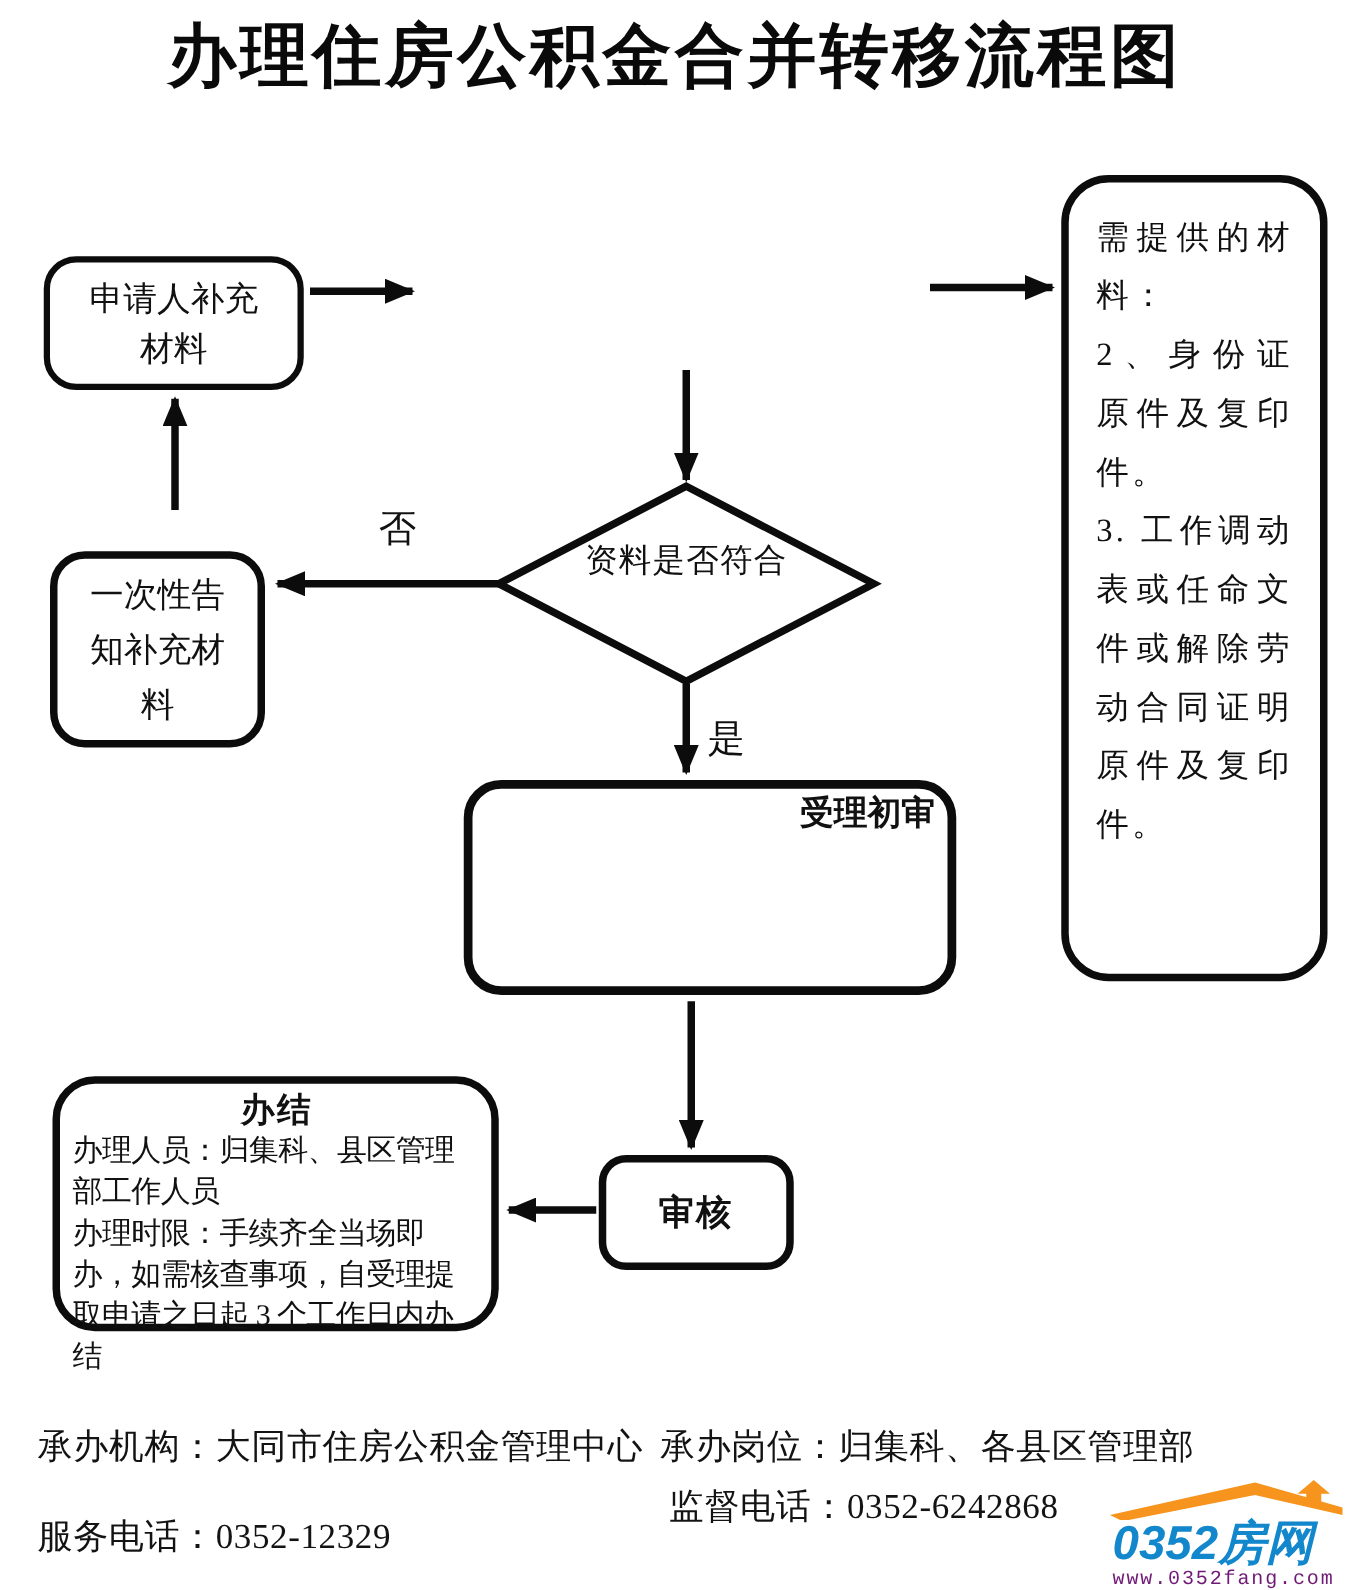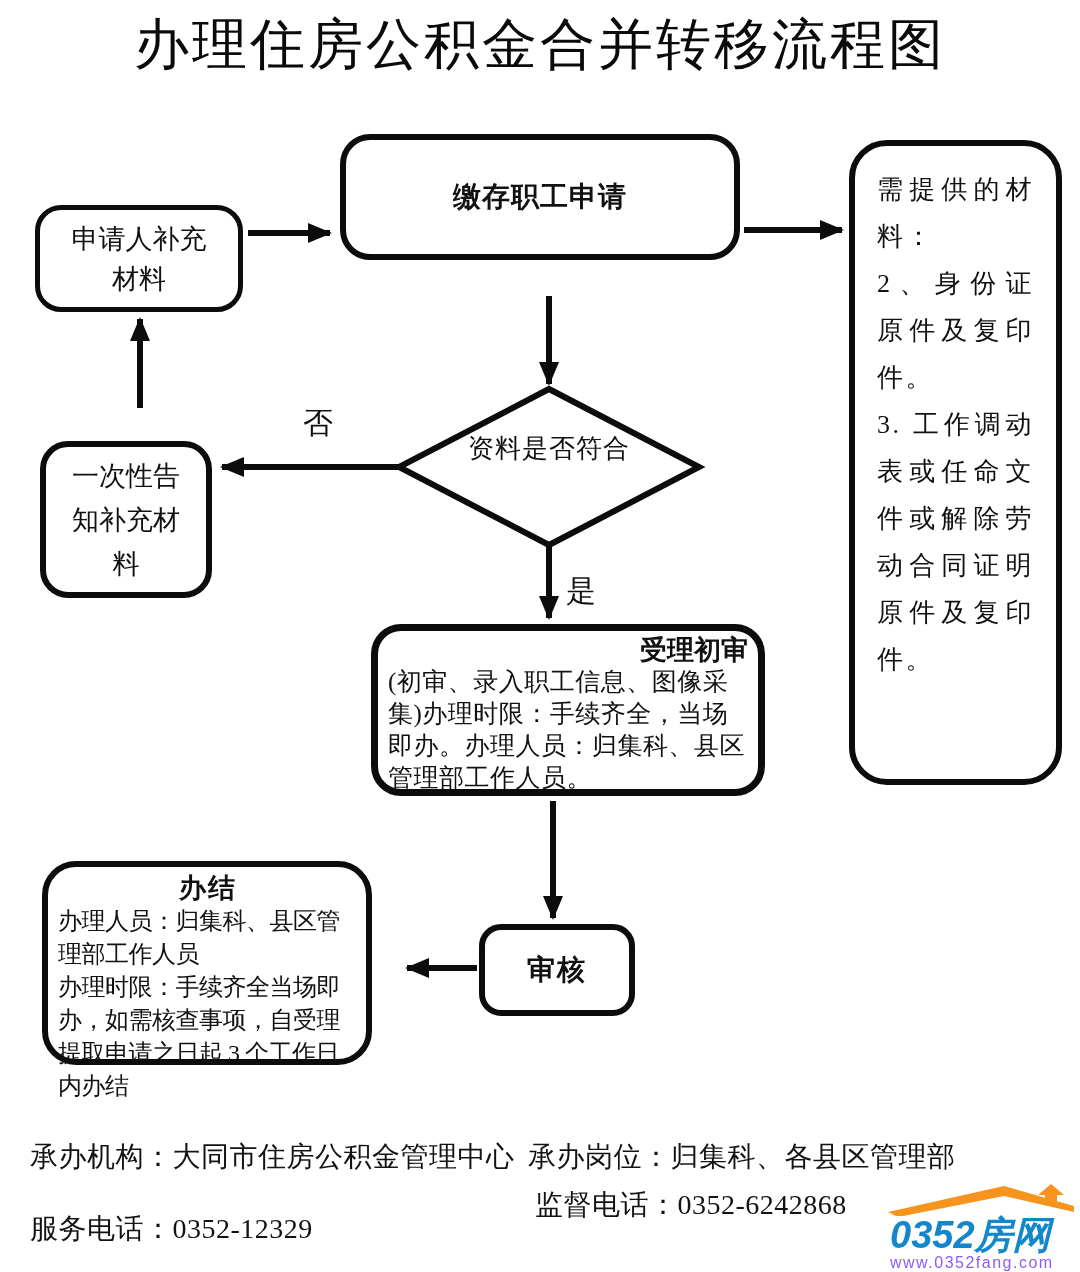--- a/index.html
+++ b/index.html
@@ -3,21 +3,21 @@
 <meta charset="utf-8">
 <style>
   html,body{margin:0;padding:0;background:#ffffff;}
   #page{
     position:relative;width:1080px;height:1272px;background:#ffffff;
     font-family:"Liberation Serif","DejaVu Serif",serif;color:#111;
     overflow:hidden;
   }
   #title{
     position:absolute;left:0;top:8px;width:1080px;text-align:center;
-    font-size:55px;font-weight:normal;letter-spacing:3px;color:#0a0a0a;
+    font-size:55px;font-weight:bold;letter-spacing:3px;color:#0a0a0a;
   }
   .box{
     position:absolute;background:#fff;border:6px solid #0c0c0c;box-sizing:border-box;
     display:flex;flex-direction:column;align-items:center;justify-content:center;
     text-align:center;
   }
   #box-applicant{left:35px;top:205px;width:208px;height:107px;border-radius:26px;border-width:5px;}
   #box-applicant .lbl{width:150px;font-size:27px;line-height:40px;}
   #box-apply{left:340px;top:134px;width:400px;height:126px;border-radius:30px;}
   #box-apply .lbl{font-size:28px;font-weight:bold;letter-spacing:1px;}
@@ -29,21 +29,21 @@
   #box-materials p{margin:0;font-size:26px;line-height:47px;letter-spacing:2.5px;text-align:justify;}
   #box-notice{left:40px;top:412px;width:172px;height:157px;border-radius:28px;margin-top:29px;}
   #box-notice .lbl{width:118px;font-size:27px;line-height:44px;}
   #box-acceptance{
     left:371px;top:624px;width:394px;height:172px;border-radius:30px;border-width:7px;
     justify-content:flex-start;align-items:flex-end;padding:3px 10px 0 10px;
   }
   #box-acceptance .ttl{font-size:27px;font-weight:bold;text-align:center;line-height:32px;}
   #box-acceptance .bdy{font-size:25px;line-height:32px;text-align:left;letter-spacing:0.5px;}
   #box-completion{
-    left:42px;top:861px;width:330px;height:204px;border-radius:34px;
+    left:42px;top:861px;width:357px;height:204px;border-radius:34px;
     justify-content:flex-start;align-items:stretch;padding:4px 8px 0 10px;
   }
   #box-completion .ttl{font-size:27px;font-weight:bold;text-align:center;line-height:34px;letter-spacing:2px;}
   #box-completion p{margin:0;font-size:24px;line-height:33px;text-align:left;letter-spacing:-0.5px;}
   #box-review{left:479px;top:924px;width:156px;height:92px;border-radius:22px;}
   #box-review .lbl{font-size:28px;font-weight:bold;letter-spacing:2px;}
   #diamond-label{
     position:absolute;left:399px;top:431px;width:300px;text-align:center;
     font-size:26px;letter-spacing:1px;
   }
@@ -59,52 +59,48 @@
   #footer-address{left:30px;top:1228px;}
   #logo{position:absolute;left:888px;top:1184px;width:192px;height:88px;}
   #logo-word{
     position:absolute;left:2px;top:32px;width:190px;
     font-family:"Liberation Sans","DejaVu Sans",sans-serif;
     font-size:38px;font-weight:bold;font-style:italic;color:#1287cb;
     line-height:1;letter-spacing:0;white-space:nowrap;
   }
   #logo-url{
     position:absolute;left:2px;top:70px;width:190px;
-    font-family:Liberation Sans, sans-serif;
-    font-size:16px;color:#8b5cf6;letter-spacing:1.5px;white-space:nowrap;
+    font-family:Liberation Mono, monospace;
+    font-size:16px;color:#701a75;letter-spacing:1.5px;white-space:nowrap;
   }
 </style>
 </head>
 <body>
 
 <div id="page">
 
   <div id="title">办理住房公积金合并转移流程图</div>
 
   <div class="box" id="box-applicant">
     <div class="lbl">申请人补充材料</div>
   </div>
 
-  <div class="box" id="box-apply">
-    <div class="lbl">缴存职工申请</div>
-  </div>
 
   <div class="box" id="box-materials">
     <p>需提供的材料：</p>
     <p>2、身份证原件及复印件。</p>
     <p>3. 工作调动表或任命文件或解除劳动合同证明原件及复印件。</p>
   </div>
 
   <div class="box" id="box-notice">
     <div class="lbl">一次性告知补充材料</div>
   </div>
 
   <div class="box" id="box-acceptance">
     <div class="ttl">受理初审</div>
-    <div class="bdy">(初审、录入职工信息、图像采集)办理时限：手续齐全，当场即办。办理人员：归集科、县区管理部工作人员。</div>
   </div>
 
   <div class="box" id="box-completion">
     <div class="ttl">办结</div>
     <p>办理人员：归集科、县区管理部工作人员</p>
     <p>办理时限：手续齐全当场即办，如需核查事项，自受理提取申请之日起 3 个工作日内办结</p>
   </div>
 
   <div class="box" id="box-review">
     <div class="lbl">审核</div>

